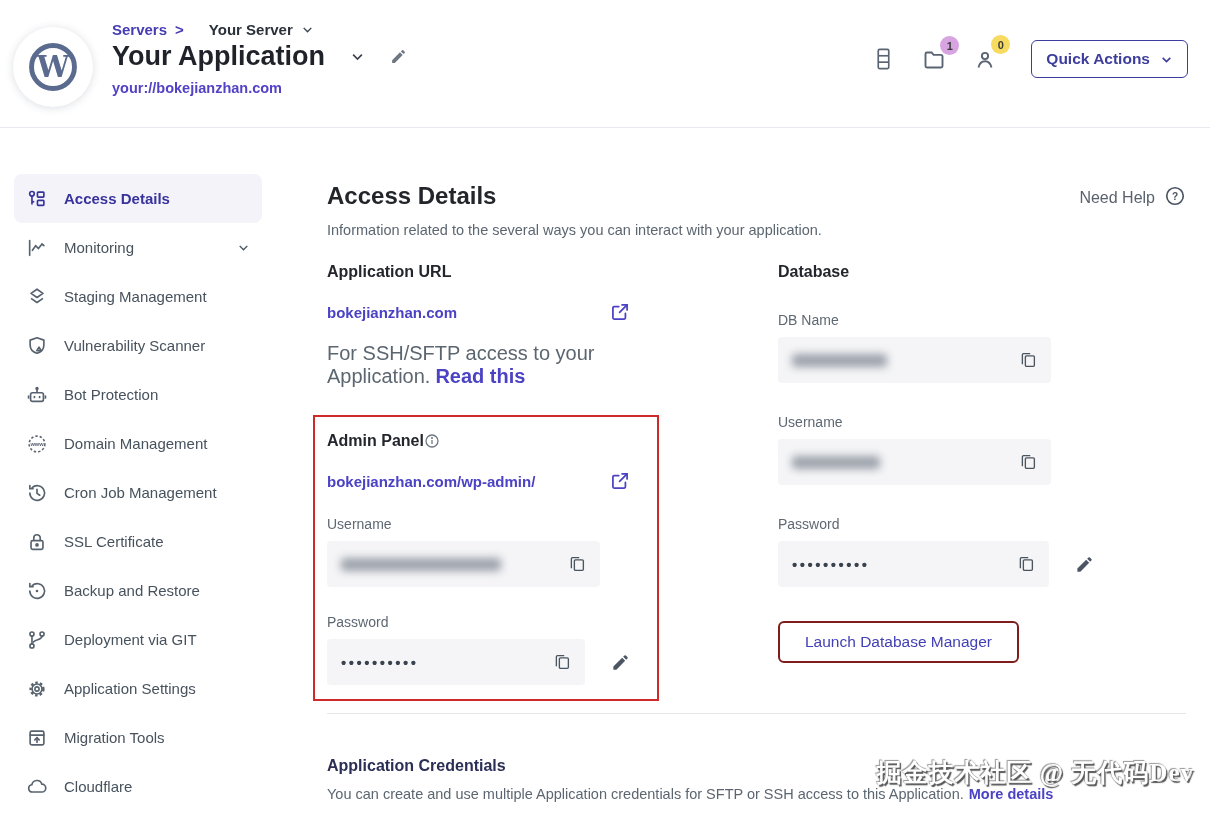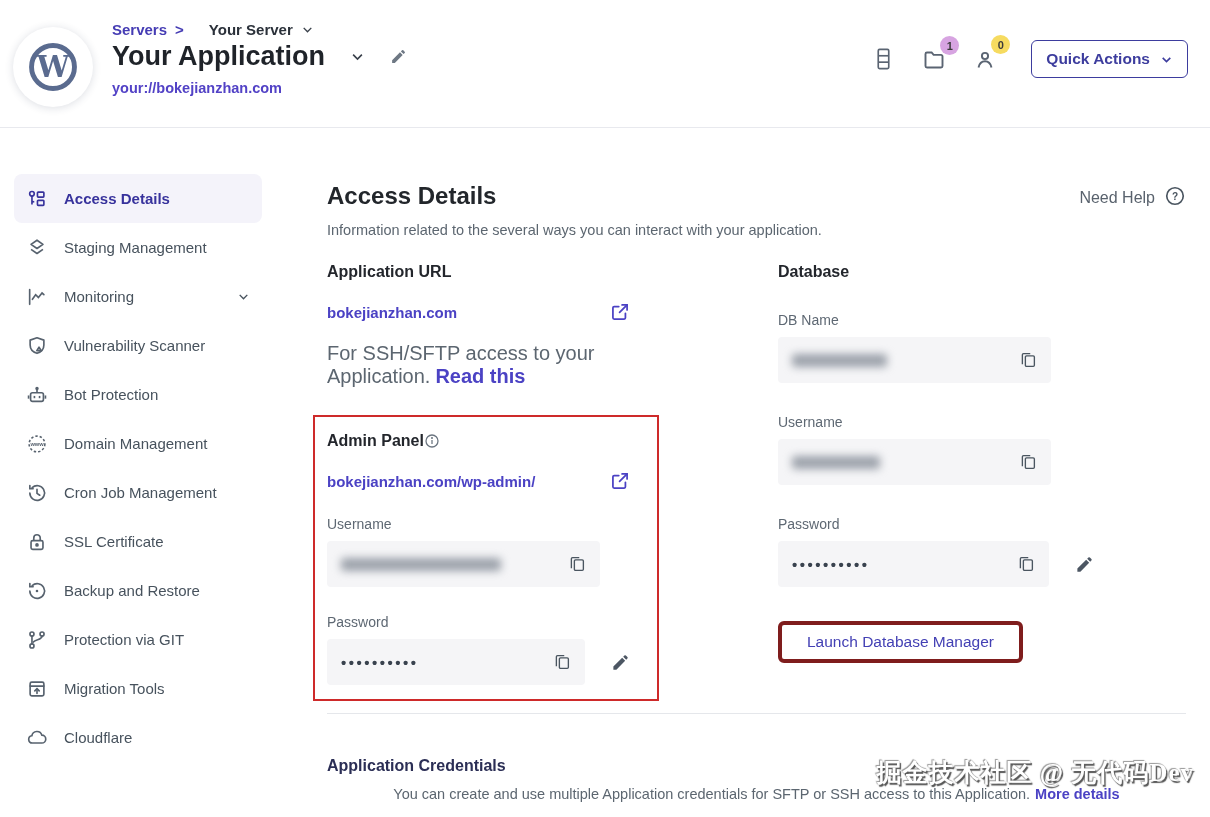--- a/index.html
+++ b/index.html
@@ -60,26 +60,26 @@
   .f-label { display:block; color:#5E6873; font-size:14px; margin:27px 0 9px; }
   .f-label.first { margin-top:25px; }
   .field { width:273px; height:46px; background:#F5F5F7; border-radius:4px; display:flex; align-items:center; justify-content:space-between; padding:0 14px; }
   .copy-btn { color:#4A5560; background:none; border:none; padding:0; cursor:pointer; display:flex; }
   .blur-blob { height:13px; border-radius:3px; background:#9BA1AA; filter:blur(4px); }
   .w160 { width:160px; } .w95 { width:95px; } .w88 { width:88px; }
   .dots { color:#39424E; font-size:15px; letter-spacing:2.5px; font-weight:700; }
   .field-row { display:flex; align-items:center; gap:26px; }
   .pencil-btn { color:#4C5663; background:none; border:none; padding:0; cursor:pointer; display:flex; }
 
-  .launch-btn { margin-top:34px; height:42px; padding:0 25px; border:4px solid #7f1d1d; color:#4340B4; background:#fff; border-radius:6px; font-size:15.5px; cursor:pointer; font-family:inherit; }
+  .launch-btn { margin-top:34px; height:42px; padding:0 25px; border:2px solid #7f1d1d; color:#4340B4; background:#fff; border-radius:6px; font-size:15.5px; cursor:pointer; font-family:inherit; }
 
   .divider { border:none; border-top:1px solid #E5E7EB; margin:12px 0 0; }
   .credentials { margin-top:43px; }
   .cred-heading { font-size:16px; font-weight:700; color:#2B2E55; margin:0; }
-  .cred-desc { margin:11px 0 0; color:#5C6670; font-size:14.5px;text-align:center; }
+  .cred-desc { margin:11px 0 0; color:#5C6670; font-size:14.5px; }
 
   .watermark { position:absolute; right:16px; top:756px; font-size:25px; font-weight:700; color:#fff; letter-spacing:1px; pointer-events:none; text-shadow:0 0 1px #8a8a8a, 1.5px 2px 1px #555, -1px -1px 1px #9a9a9a; font-family:Liberation Serif, serif; }
 
   svg { display:block; }
 </style>
 </head>
 <body>
 
 <div class="page">
 
@@ -156,41 +156,41 @@
               <line x1="6.5" y1="15" x2="9" y2="15"></line>
               <rect x="12.5" y="4.5" width="7" height="5.4" rx="0.8"></rect>
               <rect x="12.5" y="13.5" width="7" height="5.4" rx="0.8"></rect>
             </svg>
         </span>
         <span class="s-label">Access Details</span>
       </div>
 
       <div class="side-item">
         <span class="s-icon">
-          <svg width="22" height="22" viewBox="0 0 24 24" fill="none" stroke="currentColor" stroke-width="1.8" stroke-linejoin="round">
-              <path d="M12 3.5l6.5 4.5L12 12.5 5.5 8z"></path>
-              <path d="M5.5 13.5L12 18l6.5-4.5"></path>
-            </svg>
-        </span>
-        <span class="s-label">Staging Management</span>
-      </div>
-
-      <div class="side-item">
-        <span class="s-icon">
           <svg width="22" height="22" viewBox="0 0 24 24" fill="none" stroke="currentColor" stroke-width="1.8" stroke-linecap="round">
               <path d="M4 4v16"></path>
               <polyline points="7,14.5 10.5,9.5 13.5,12.5 17.5,7.5 19.5,9.5"></polyline>
             </svg>
         </span>
         <span class="s-label">Monitoring</span>
         <span class="side-chev">
           <svg width="13" height="13" viewBox="0 0 24 24" fill="none" stroke="currentColor" stroke-width="2.6">
               <polyline points="5,9 12,16 19,9"></polyline>
             </svg>
         </span>
+      </div>
+
+      <div class="side-item">
+        <span class="s-icon">
+          <svg width="22" height="22" viewBox="0 0 24 24" fill="none" stroke="currentColor" stroke-width="1.8" stroke-linejoin="round">
+              <path d="M12 3.5l6.5 4.5L12 12.5 5.5 8z"></path>
+              <path d="M5.5 13.5L12 18l6.5-4.5"></path>
+            </svg>
+        </span>
+        <span class="s-label">Staging Management</span>
       </div>
 
       <div class="side-item">
         <span class="s-icon">
           <svg width="22" height="22" viewBox="0 0 24 24" fill="none" stroke="currentColor" stroke-width="1.8" stroke-linejoin="round">
               <path d="M12 3l7.5 2.6v5.2c0 4.6-3.1 7.7-7.5 9.2-4.4-1.5-7.5-4.6-7.5-9.2V5.6z"></path>
               <path d="M14.2 13.2l2.4 4h-4.8z"></path>
               <line x1="14.2" y1="14.8" x2="14.2" y2="15.8" stroke-width="1.2"></line>
             </svg>
         </span>
@@ -258,23 +258,33 @@
       <div class="side-item">
         <span class="s-icon">
           <svg width="22" height="22" viewBox="0 0 24 24" fill="none" stroke="currentColor" stroke-width="1.8" stroke-linecap="round">
               <circle cx="6.5" cy="5.5" r="2.2"></circle>
               <circle cx="17.5" cy="5.5" r="2.2"></circle>
               <circle cx="6.5" cy="18.5" r="2.2"></circle>
               <line x1="6.5" y1="7.7" x2="6.5" y2="16.3"></line>
               <path d="M17.5 7.7c0 4.5-7 3.3-9.5 6.5"></path>
             </svg>
         </span>
-        <span class="s-label">Protection via GIT</span>
-      </div>
-
+        <span class="s-label">Deployment via GIT</span>
+      </div>
+
+      <div class="side-item">
+        <span class="s-icon">
+          <svg width="22" height="22" viewBox="0 0 24 24" fill="none" stroke="currentColor">
+              <circle cx="12" cy="12" r="7" stroke-width="2.6" stroke-dasharray="2.7 2.35"></circle>
+              <circle cx="12" cy="12" r="5.4" stroke-width="1.7"></circle>
+              <circle cx="12" cy="12" r="2.3" stroke-width="1.7"></circle>
+            </svg>
+        </span>
+        <span class="s-label">Application Settings</span>
+      </div>
 
       <div class="side-item">
         <span class="s-icon">
           <svg width="22" height="22" viewBox="0 0 24 24" fill="none" stroke="currentColor" stroke-width="1.8" stroke-linecap="round">
               <rect x="4.5" y="4.5" width="15" height="15" rx="1.8"></rect>
               <line x1="4.5" y1="8.8" x2="19.5" y2="8.8"></line>
               <line x1="12" y1="16.8" x2="12" y2="12"></line>
               <polyline points="9.6,14 12,11.6 14.4,14"></polyline>
             </svg>
         </span>

